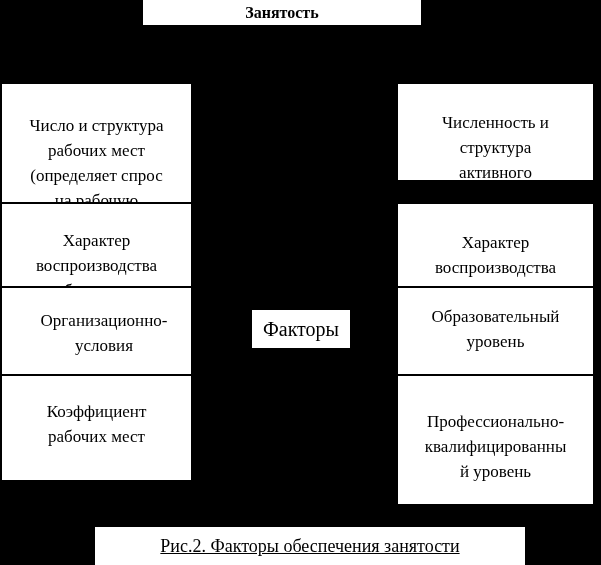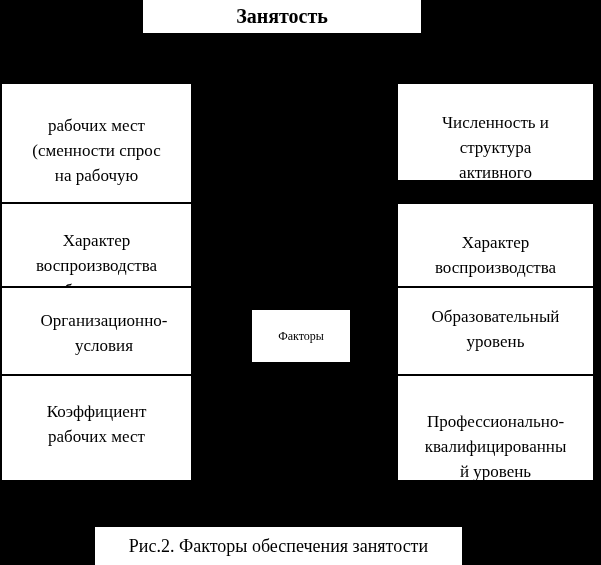--- a/index.html
+++ b/index.html
@@ -27,56 +27,58 @@
     display: flex;
     align-items: center;
     justify-content: center;
   }
   .line {
     font-size: 17px;
     line-height: 25px;
     white-space: nowrap;
   }
   #top-box {
-    left: 143px; top: 0px; width: 278px; height: 33px;
-    font-weight: bold; font-size: 20px;
+    left: 143px; top: 0px; width: 278px; height: 25px;
+    font-weight: bold; font-size: 16px;
   }
   
   .lcol { left: 2px; width: 189px; }
   #l-box-1 { top: 84px;  height: 118px; padding-top: 29px; }
   #l-box-2 { top: 204px; height: 82px;  padding-top: 24px; }
   #l-box-3 { top: 288px; height: 86px;  padding-top: 20px; padding-left: 15px; }
   #l-box-4 { top: 376px; height: 104px; padding-top: 23px; }
   
   .rcol { left: 398px; width: 195px; }
   #r-box-1 { top: 84px;  height: 96px; padding-top: 26px; }
   #r-box-2 { top: 204px; height: 82px;  padding-top: 26px; }
   #r-box-3 { top: 288px; height: 86px;  padding-top: 16px; }
-  #r-box-4 { top: 376px; height: 104px; padding-top: 33px; }
+  #r-box-4 { top: 376px; height: 128px; padding-top: 33px; }
   #center-box {
-    left: 252px; top: 310px; width: 98px; height: 52px;
-    font-size: 12px;
+    left: 252px; top: 310px; width: 98px; height: 38px;
+    font-size: 20px;
   }
   #caption-box {
-    left: 95px; top: 527px; width: 367px; height: 38px;
+    left: 95px; top: 527px; width: 430px; height: 38px;
     font-size: 18px;
+    text-decoration: underline;
   }
 </style>
 </head>
 <body>
 
 <div id="canvas">
 
   <div class="box flexcenter" id="top-box">
     <span>Занятость</span>
   </div>
 
   <div class="box lcol" id="l-box-1">
+    <div class="line">Число и структура</div>
     <div class="line">рабочих мест</div>
-    <div class="line">(сменности спрос</div>
+    <div class="line">(определяет спрос</div>
     <div class="line">на рабочую</div>
   </div>
 
   <div class="box lcol" id="l-box-2">
     <div class="line">Характер</div>
     <div class="line">воспроизводства</div>
     <div class="line">рабочих мест</div>
   </div>
 
   <div class="box lcol" id="l-box-3">

